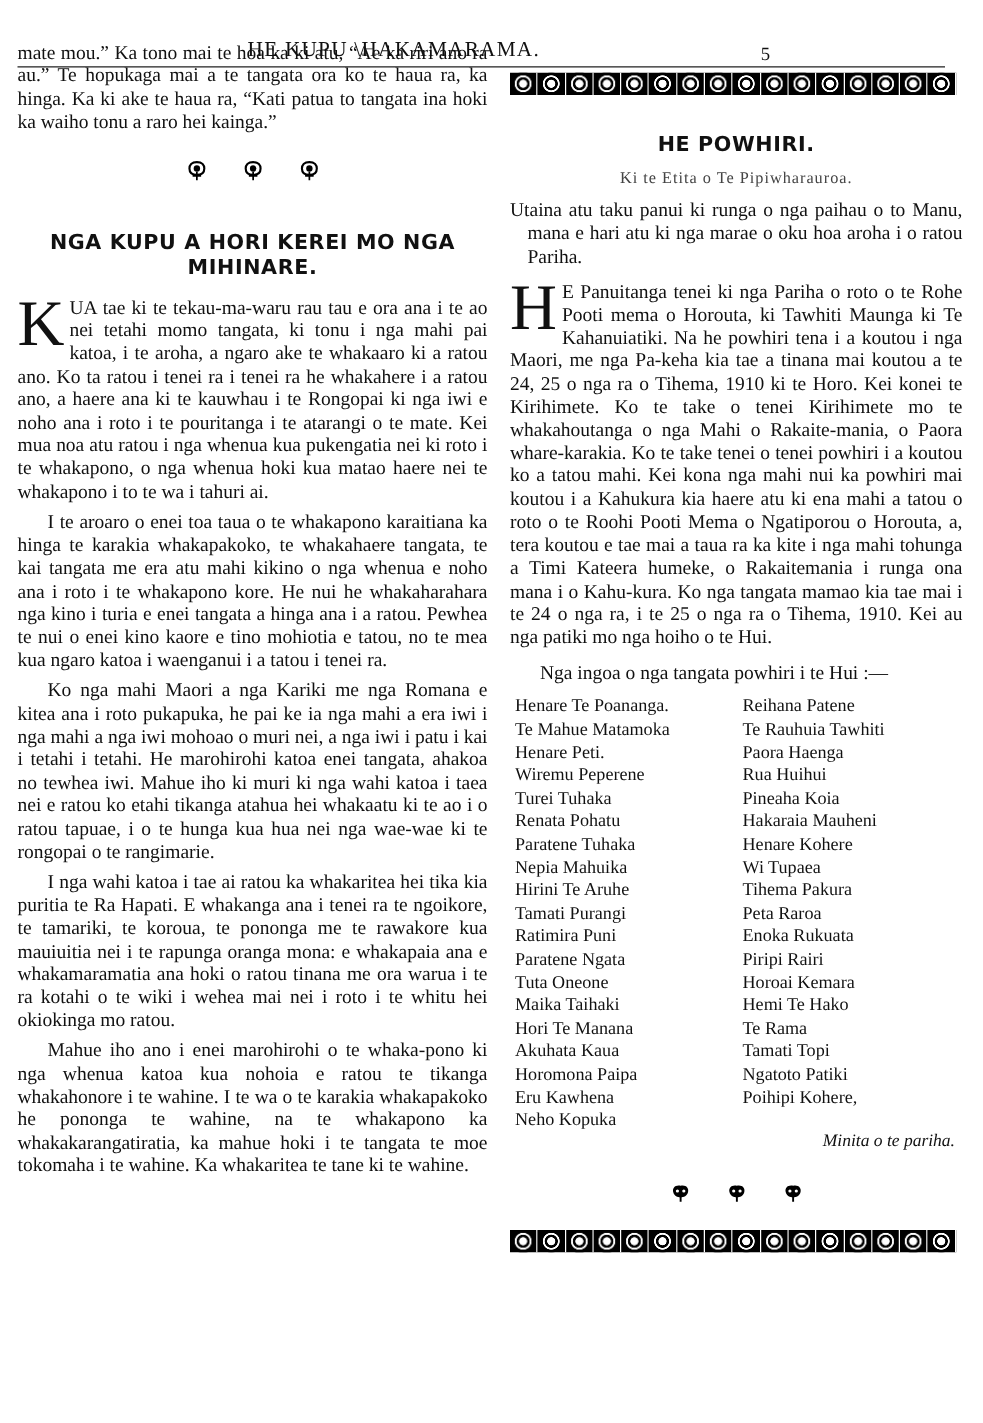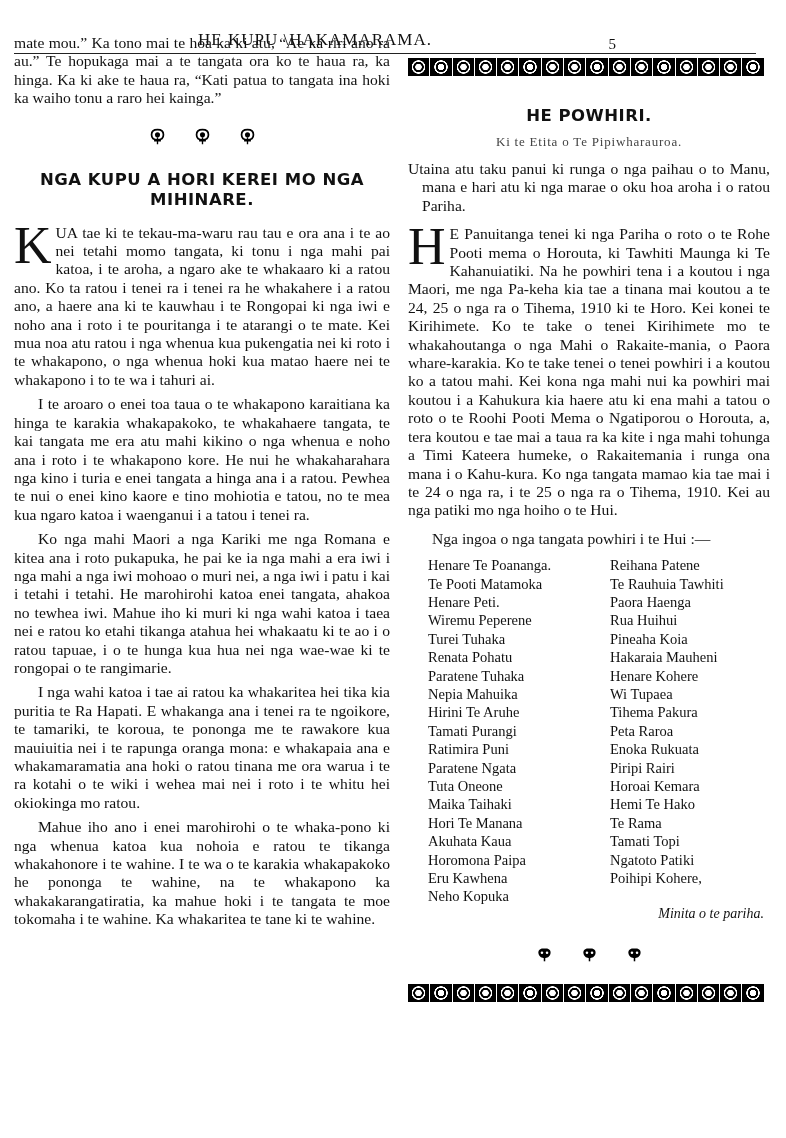--- a/index.html
+++ b/index.html
@@ -63,21 +63,21 @@
       radial-gradient(circle at 50% 50%, #fff 0 3px, #000 3.5px 5px, #fff 5.5px 6.5px, #000 7px 9px, transparent 9.5px),
       #000;
     border-right: 1px solid #fff;
     box-sizing: border-box;
   }
 
   .hanging { padding-left: 14px; text-indent: -14px; }
 
   .names {
     display: grid; grid-template-columns: 182px 170px; column-gap: 0px;
-    font-size: 14.5px; line-height: 18.4px; margin-left: 20px;
+    font-size: 14.5px; line-height: 18.4px; margin-left: 4px;
   }
   .names div { white-space: nowrap; }
   .signature-title {
     font-style: italic; text-align: right; font-size: 14px; padding-right: 6px;
   }
 </style>
 </head>
 <body>
 
 <div class="header">
@@ -106,21 +106,21 @@
     </span>
     <span class="flower">
       <svg viewBox="0 0 20 20">
           <path d="M10 2 C5 2 3 5 3 8 C3 12 6 14 10 14 C14 14 17 12 17 8 C17 5 15 2 10 2 Z" fill="none" stroke="#000" stroke-width="2"></path>
           <circle cx="10" cy="8" r="3" fill="#000"></circle>
           <path d="M10 11 L10 19 M6 15 L14 15" stroke="#000" stroke-width="1.6"></path>
         </svg>
     </span>
   </div>
 
-  <div class="section-title" style="margin-top:22px;">NGA KUPU A HORI KEREI MO NGA MIHINARE.</div>
+  <div class="section-title" style="margin-top:36px;">NGA KUPU A HORI KEREI MO NGA MIHINARE.</div>
 
   <p class="dropcap-para" style="margin-top:14px;">
     <span class="dropcap">K</span><span>UA tae ki te tekau-ma-waru rau tau e ora ana i te ao nei tetahi momo tangata, ki tonu i nga mahi pai katoa, i te aroha, a ngaro ake te whakaaro ki a ratou ano. Ko ta ratou i tenei ra i tenei ra he whakahere i a ratou ano, a haere ana ki te kauwhau i te Rongopai ki nga iwi e noho ana i roto i te pouritanga i te atarangi o te mate. Kei mua noa atu ratou i nga whenua kua pukengatia nei ki roto i te whakapono, o nga whenua hoki kua matao haere nei te whakapono i to te wa i tahuri ai.</span>
   </p>
   <p class="indent para-gap">I te aroaro o enei toa taua o te whakapono karaitiana ka hinga te karakia whakapakoko, te whakahaere tangata, te kai tangata me era atu mahi kikino o nga whenua e noho ana i roto i te whakapono kore. He nui he whakaharahara nga kino i turia e enei tangata a hinga ana i a ratou. Pewhea te nui o enei kino kaore e tino mohiotia e tatou, no te mea kua ngaro katoa i waenganui i a tatou i tenei ra.</p>
   <p class="indent para-gap">Ko nga mahi Maori a nga Kariki me nga Romana e kitea ana i roto pukapuka, he pai ke ia nga mahi a era iwi i nga mahi a nga iwi mohoao o muri nei, a nga iwi i patu i kai i tetahi i tetahi. He marohirohi katoa enei tangata, ahakoa no tewhea iwi. Mahue iho ki muri ki nga wahi katoa i taea nei e ratou ko etahi tikanga atahua hei whakaatu ki te ao i o ratou tapuae, i o te hunga kua hua nei nga wae-wae ki te rongopai o te rangimarie.</p>
   <p class="indent para-gap">I nga wahi katoa i tae ai ratou ka whakaritea hei tika kia puritia te Ra Hapati. E whakanga ana i tenei ra te ngoikore, te tamariki, te koroua, te pononga me te rawakore kua mauiuitia nei i te rapunga oranga mona: e whakapaia ana e whakamaramatia ana hoki o ratou tinana me ora warua i te ra kotahi o te wiki i wehea mai nei i roto i te whitu hei okiokinga mo ratou.</p>
   <p class="indent para-gap">Mahue iho ano i enei marohirohi o te whaka-pono ki nga whenua katoa kua nohoia e ratou te tikanga whakahonore i te wahine. I te wa o te karakia whakapakoko he pononga te wahine, na te whakapono ka whakakarangatiratia, ka mahue hoki i te tangata te moe tokomaha i te wahine. Ka whakaritea te tane ki te wahine.</p>
 </div>
 
@@ -151,21 +151,21 @@
 
   <p class="dropcap-para" style="margin-top:10px;">
     <span class="dropcap">H</span><span>E Panuitanga tenei ki nga Pariha o roto o te Rohe Pooti mema o Horouta, ki Tawhiti Maunga ki Te Kahanuiatiki. Na he powhiri tena i a koutou i nga Maori, me nga Pa-keha kia tae a tinana mai koutou a te 24, 25 o nga ra o Tihema, 1910 ki te Horo. Kei konei te Kirihimete. Ko te take o tenei Kirihimete mo te whakahoutanga o nga Mahi o Rakaite-mania, o Paora whare-karakia. Ko te take tenei o tenei powhiri i a koutou ko a tatou mahi. Kei kona nga mahi nui ka powhiri mai koutou i a Kahukura kia haere atu ki ena mahi a tatou o roto o te Roohi Pooti Mema o Ngatiporou o Horouta, a, tera koutou e tae mai a taua ra ka kite i nga mahi tohunga a Timi Kateera humeke, o Rakaitemania i runga ona mana i o Kahu-kura. Ko nga tangata mamao kia tae mai i te 24 o nga ra, i te 25 o nga ra o Tihema, 1910. Kei au nga patiki mo nga hoiho o te Hui.</span>
   </p>
 
   <p class="indent" style="margin-top:10px;">Nga ingoa o nga tangata powhiri i te Hui :—</p>
 
   <div class="names" style="margin-top:8px;">
     <div id="names-left">
         <div>Henare Te Poananga.</div>
-        <div>Te Pooti Matamoka</div>
+        <div>Te Mahue Matamoka</div>
         <div>Henare Peti.</div>
         <div>Wiremu Peperene</div>
         <div>Turei Tuhaka</div>
         <div>Renata Pohatu</div>
         <div>Paratene Tuhaka</div>
         <div>Nepia Mahuika</div>
         <div>Hirini Te Aruhe</div>
         <div>Tamati Purangi</div>
         <div>Ratimira Puni</div>
         <div>Paratene Ngata</div>

